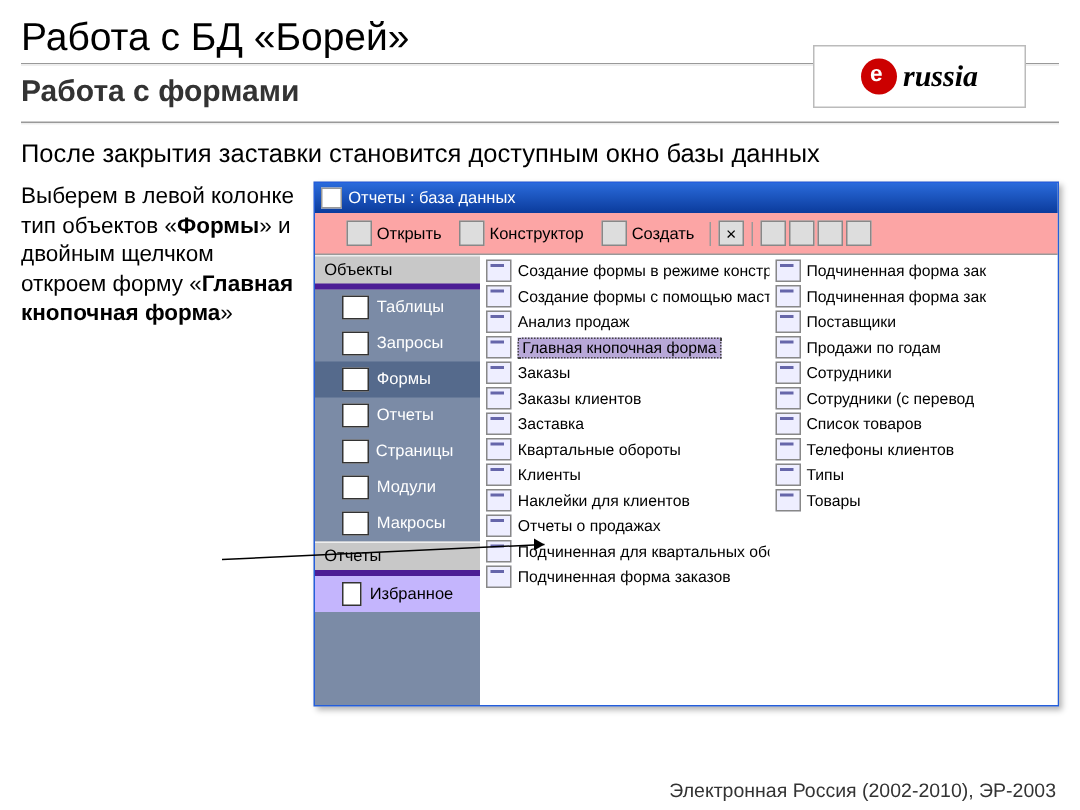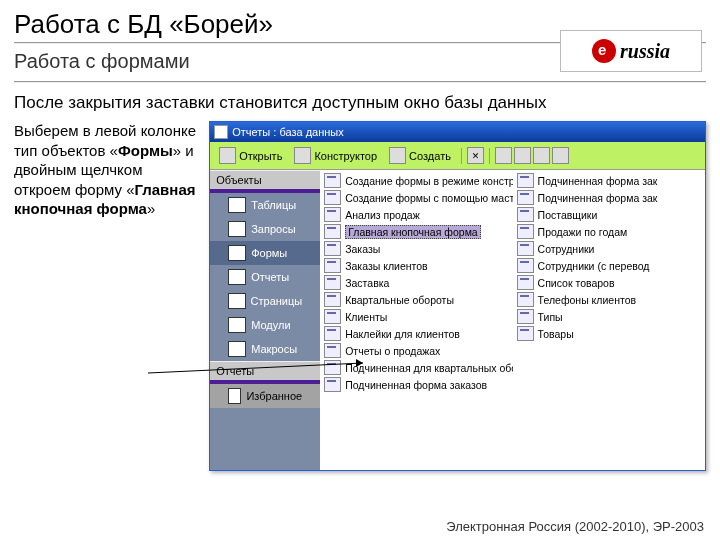--- a/index.html
+++ b/index.html
@@ -1,30 +1,30 @@
 <!DOCTYPE html>
 <html><head>
 <meta charset="utf-8">
 <style>
 body{margin:0;font-family:Arial,sans-serif;background:#fff;width:720px;height:540px;overflow:hidden;position:relative}
 .slide{padding:8px 14px}
 h1{font-size:26px;font-weight:normal;margin:1px 0 2px;color:#000}
-h2{font-size:20px;font-weight:normal;margin:0 0 8px;color:#333}
+h2{font-size:20px;font-weight:bold;margin:0 0 8px;color:#333}
 .hr{height:2px;background:linear-gradient(to bottom,#999 0%,#999 50%,#eee 50%,#eee 100%);margin:2px 0 6px}
-.logo{position:absolute;right:18px;top:30px;width:140px;height:40px;border:1px solid #bbb;background:#fff;display:flex;align-items:center;justify-content:center}
+.logo{position:absolute;right:36px;top:30px;width:140px;height:40px;border:1px solid #bbb;background:#fff;display:flex;align-items:center;justify-content:center}
 .logo .globe{width:24px;height:24px;border-radius:50%;background:#c00;margin-right:4px;position:relative}
 .logo .globe::after{content:"e";color:#fff;font-weight:bold;position:absolute;left:6px;top:2px;font-size:15px}
 .logo .txt{font-family:Georgia,serif;font-size:20px;font-weight:bold;font-style:italic}
 .intro{font-size:17px;margin:10px 0 8px}
 .body-row{display:flex;gap:6px}
 .left-text{width:195px;font-size:15px;line-height:1.3}
 .win{border:1px solid #245edc;width:510px;font-size:11px;Background:#ece9d8;box-shadow:2px 2px 4px rgba(0,0,0,.3)}
 .titlebar{background:linear-gradient(to bottom,#2a6bdb,#0b3b9c);color:#fff;height:20px;display:flex;align-items:center;padding:0 4px;font-size:11px}
 .titlebar .ico{width:14px;height:14px;background:#fff;margin-right:4px;border:1px solid #999;box-sizing:border-box}
-.toolbar{background:#bef264;border-bottom:1px solid #999;padding:3px 4px;display:flex;align-items:center;gap:2px}
+.toolbar{background:#fca5a5;border-bottom:1px solid #999;padding:3px 16px;display:flex;align-items:center;gap:2px}
 .tb-btn{display:flex;align-items:center;gap:3px;padding:2px 5px;font-size:11px}
 .tb-ico{width:15px;height:15px;background:#ddd;border:1px solid #888;display:inline-block}
 .tb-sep{width:1px;height:16px;background:#999;margin:0 3px}
 .tb-sm{width:15px;height:15px;background:#ddd;border:1px solid #888;font-size:9px;display:flex;align-items:center;justify-content:center}
 .win-body{display:flex;height:300px}
 .sidebar{width:110px;background:#7b8ba6;padding:0;overflow:hidden}
 .sb-group{background:#c8c8c8;color:#000;font-size:11px;padding:3px 6px;border-bottom:4px solid #4c1d95;border-top:1px solid #eee}
 .sb-item{display:flex;align-items:center;gap:5px;padding:4px 18px;color:#fff;cursor:pointer}
 .sb-item.sel{background:#556a8c}
 .sb-ico{width:16px;height:14px;background:#fff;border:1px solid #333;display:inline-block}
@@ -103,21 +103,21 @@
             </div>
           <div class="sb-item">
               <span class="sb-ico"></span>
               <span>Модули</span>
             </div>
           <div class="sb-item">
               <span class="sb-ico"></span>
               <span>Макросы</span>
             </div>
           <div class="sb-group">Отчеты</div>
-          <div class="sb-item" style="color:#000;background:#a3a3a3">
+          <div class="sb-item" style="color:#000;background:#c4b5fd">
               <span class="sb-ico"></span>
               <span>Избранное</span>
             </div>
         </div>
         <div class="main">
           <div class="col" id="col1">
               <div class="li">
                 <span class="fi"></span>
                 <span class="tx">Создание формы в режиме конструктора</span>
               </div>

